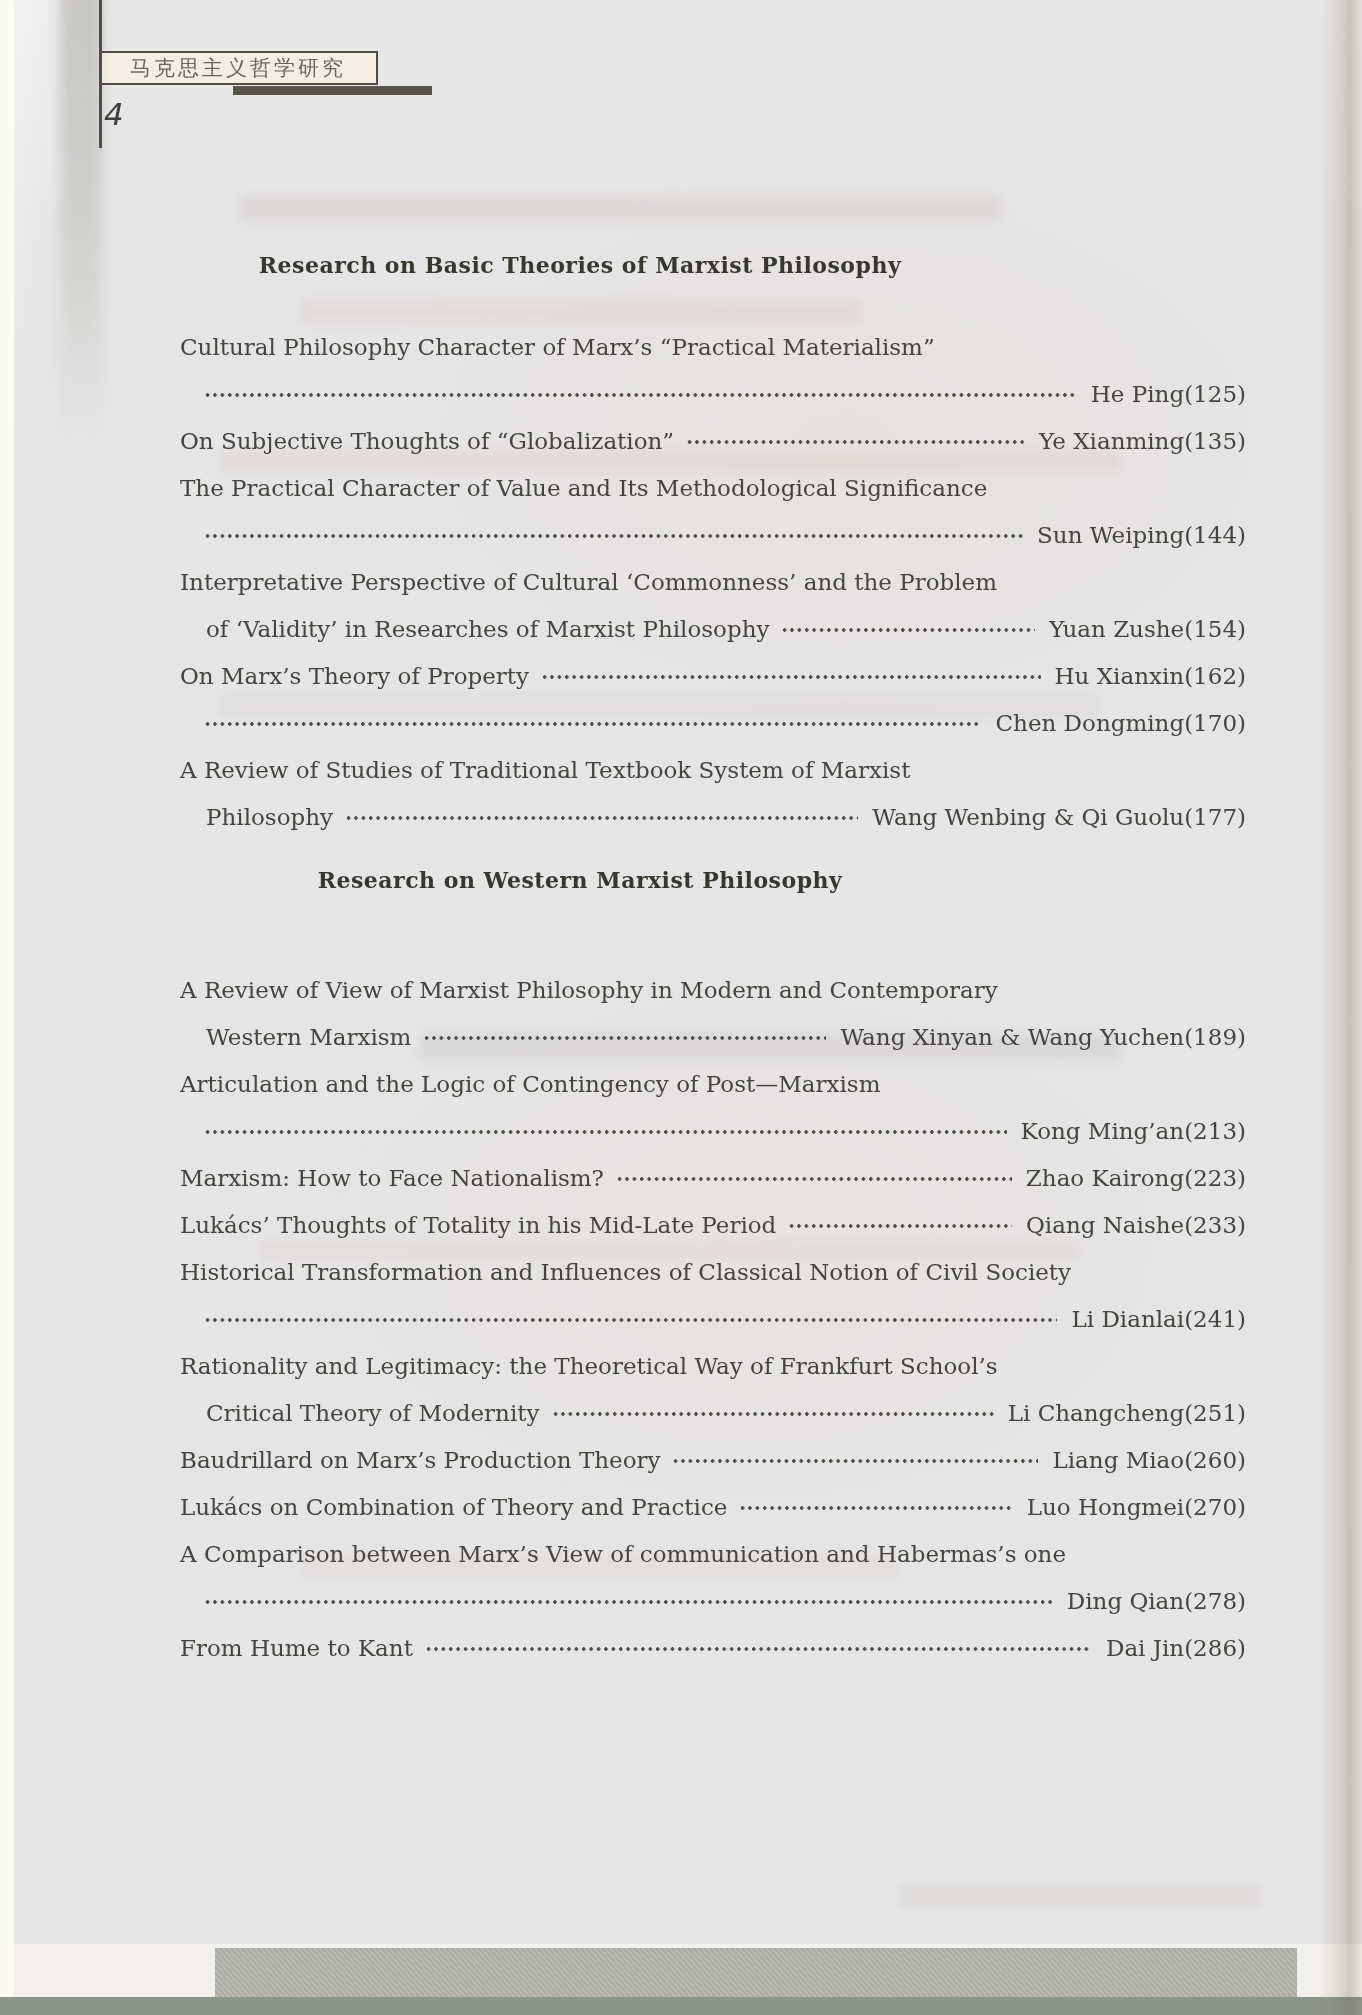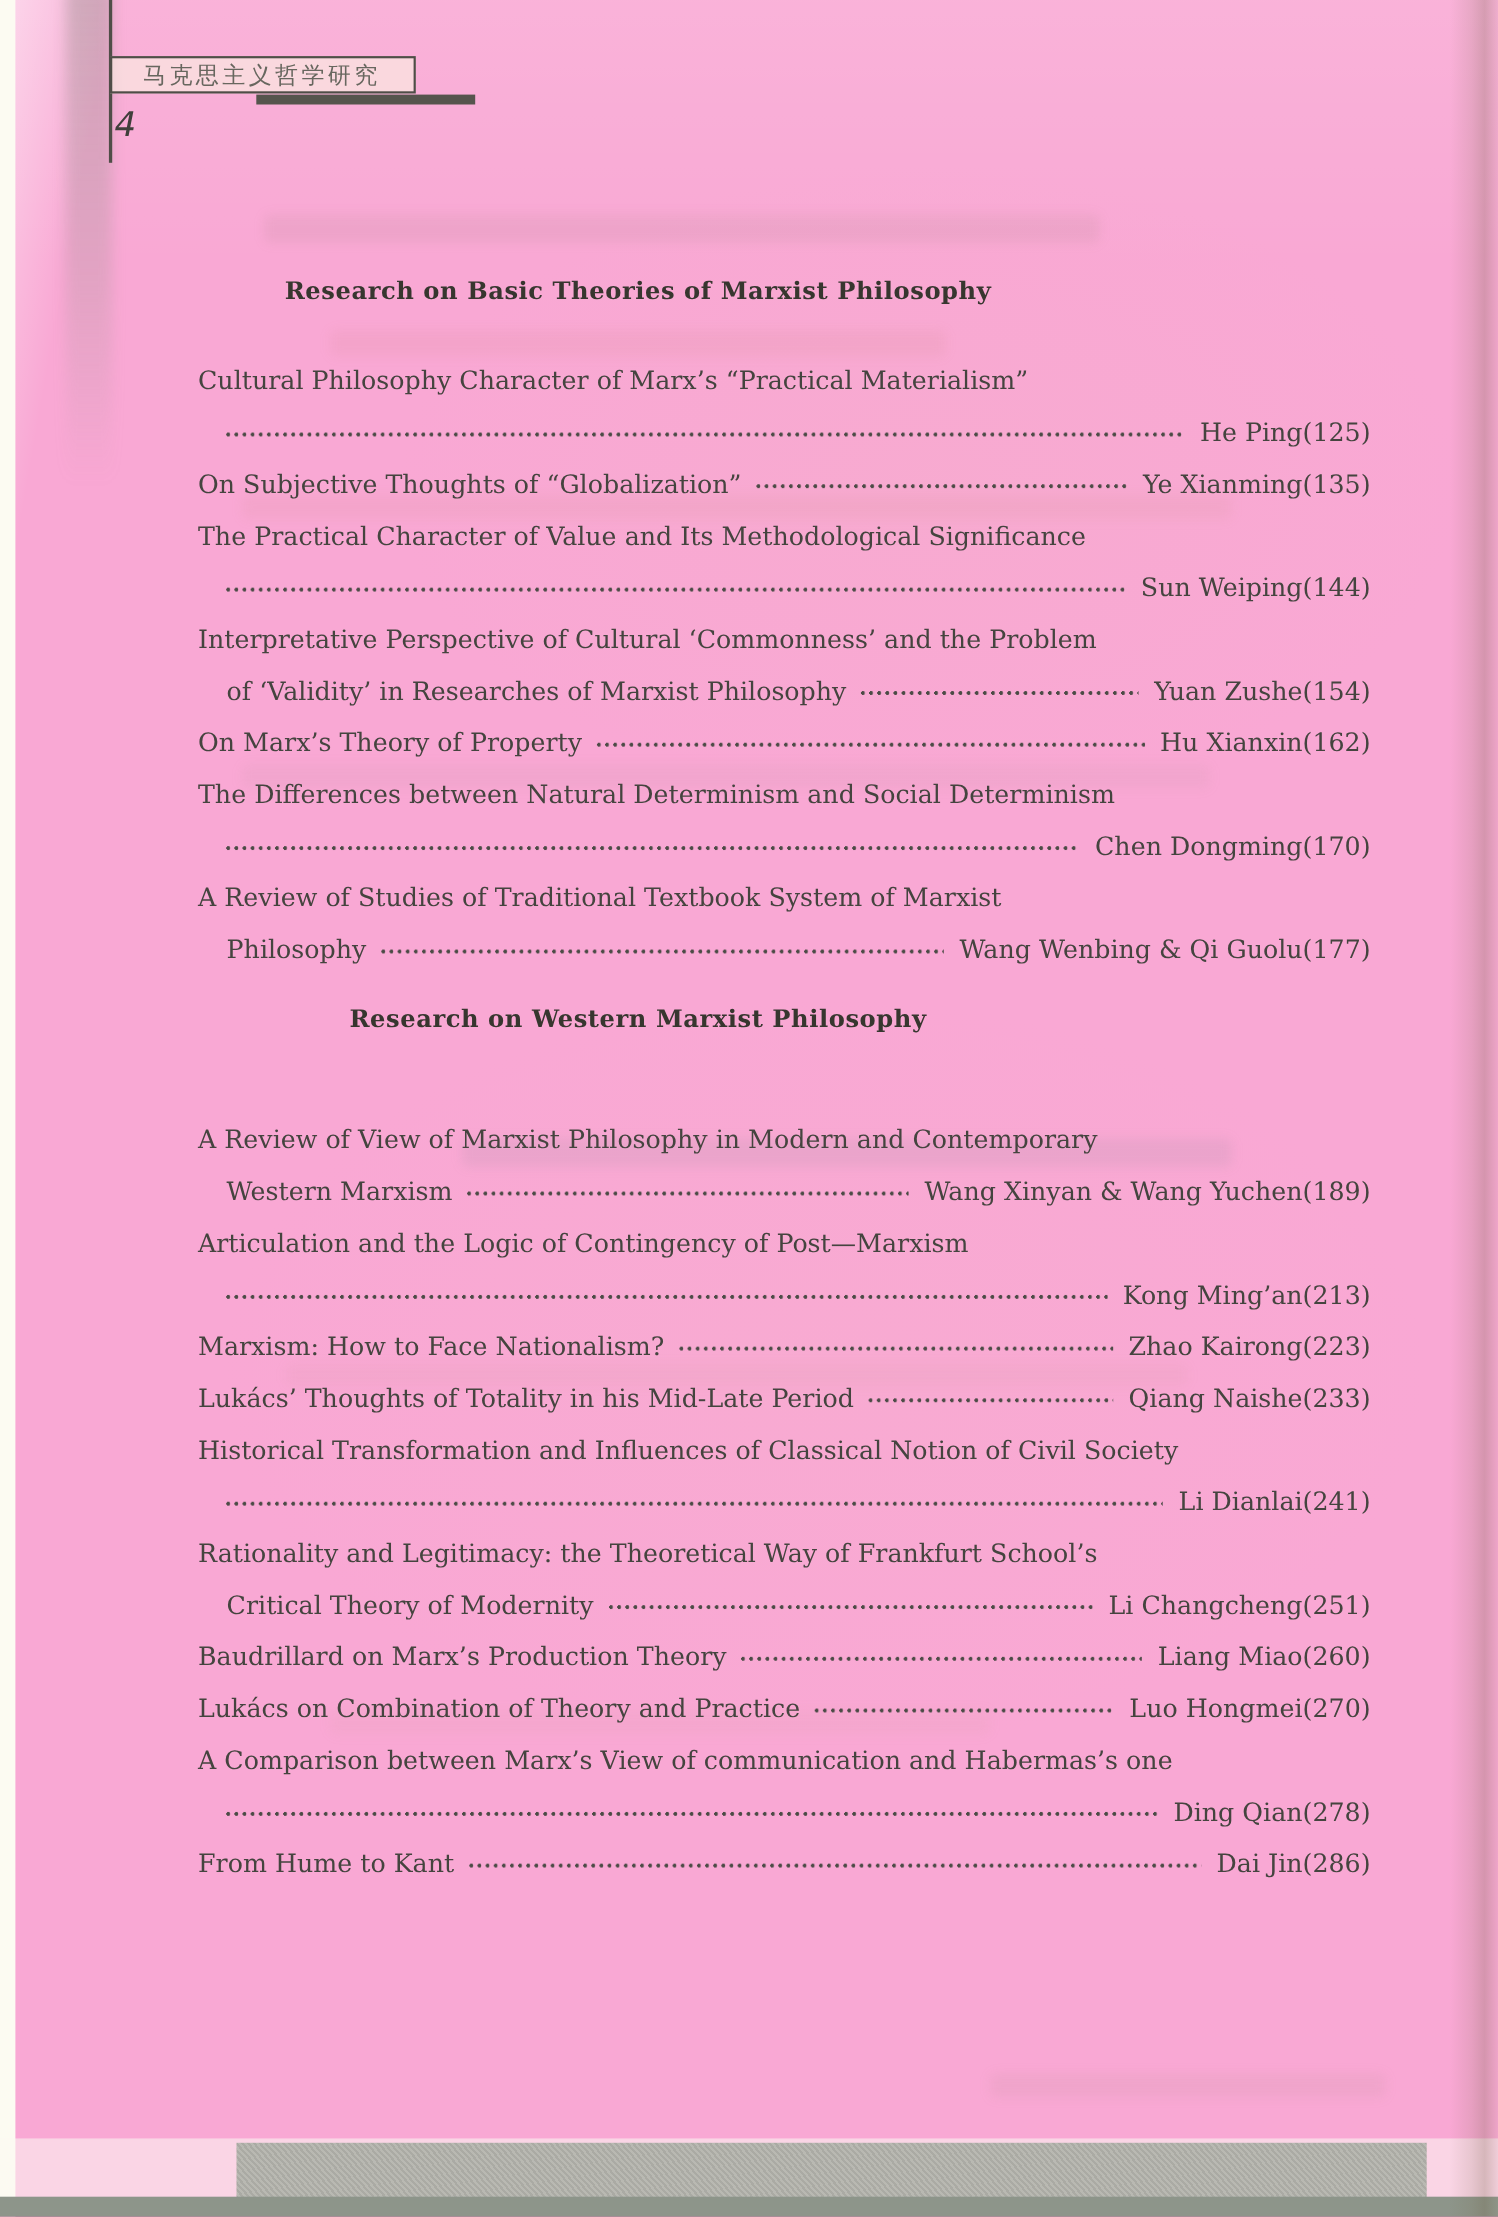--- a/index.html
+++ b/index.html
@@ -1,19 +1,19 @@
 <!DOCTYPE html>
 <html><head>
 <meta charset="utf-8">
 <style>
   html,body{margin:0;padding:0;background:#6f766c;}
   .page{
     position:relative;
     width:1362px;height:2015px;
-    background:#f9a8d4;
+    background:#e5e5e5;
     overflow:hidden;
     font-family:"DejaVu Serif","Liberation Serif",serif;
     color:#45443f;
   }
   
   .paper-tint{position:absolute;inset:0;pointer-events:none;
     background:
       linear-gradient(100deg, rgba(255,255,255,.5) 0%, rgba(255,255,255,0) 6%),
       radial-gradient(ellipse 700px 420px at 62% 22%, rgba(233,190,175,.10), rgba(0,0,0,0) 70%),
       radial-gradient(ellipse 800px 500px at 55% 62%, rgba(236,198,180,.08), rgba(0,0,0,0) 70%),
@@ -136,23 +136,20 @@
         </div>
       </div>
       <div class="entry">
         <div class="row">
           <span class="line-text">On Marx’s Theory of Property</span>
           <span class="leader"></span>
           <span class="author">Hu Xianxin(162)</span>
         </div>
       </div>
       <div class="entry">
-        <div class="row">
-          <span class="line-text">The Differences between Natural Determinism and Social Determinism</span>
-        </div>
         <div class="row author-row">
           <span class="leader"></span>
           <span class="author">Chen Dongming(170)</span>
         </div>
       </div>
       <div class="entry">
         <div class="row">
           <span class="line-text">A Review of Studies of Traditional Textbook System of Marxist</span>
         </div>
         <div class="row indent">

